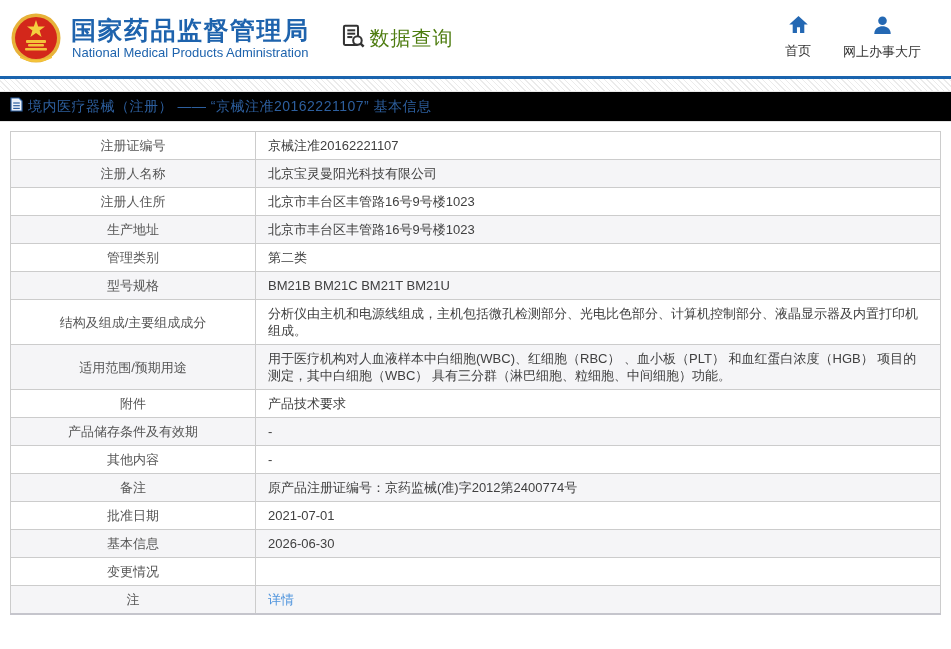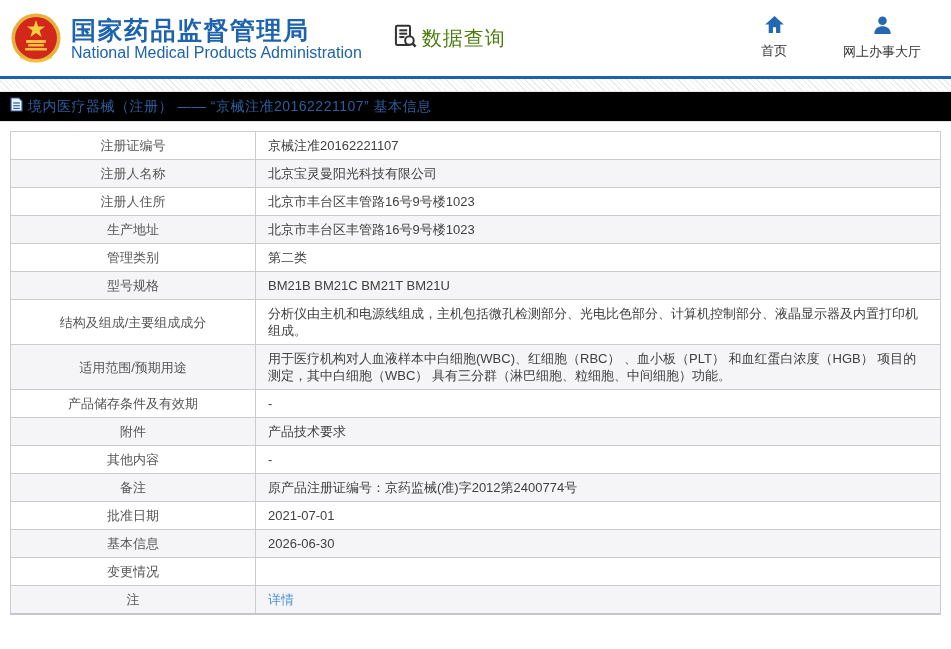--- a/index.html
+++ b/index.html
@@ -8,25 +8,25 @@
     width:951px; height:649px; overflow:hidden;
     font-family:"Liberation Sans","DejaVu Sans",sans-serif;
     -webkit-font-smoothing:antialiased;
   }
 
   
   .header { height:76px; display:flex; align-items:center; padding:0 14px 0 10px; background:#fff;border-radius:22px; }
   .logo { width:52px; height:52px; flex:0 0 auto; }
   .brand { margin-left:9px; display:flex; flex-direction:column; justify-content:center; }
   .brand-title { color:#1e63ad; font-size:25px; font-weight:bold; letter-spacing:1.5px; line-height:28px; }
-  .brand-sub   { color:#1e63ad; font-size:16px; line-height:14px; margin-top:2px; }
+  .brand-sub   { color:#1e63ad; font-size:13px; line-height:14px; margin-top:2px;text-align:center; }
   .section { display:flex; align-items:center; margin-left:30px; }
   .section-label { font-size:20px; color:#4d7c0f; letter-spacing:1px; }
   .section svg { margin-right:3px; }
-  .top-nav { margin-left:auto; display:flex; gap:56px; padding-right:16px; }
+  .top-nav { margin-left:auto; display:flex; gap:32px; padding-right:16px; }
   .nav-item { display:flex; flex-direction:column; align-items:center; cursor:pointer; }
   .nav-item svg { margin-bottom:5px; }
   .nav-label { font-size:13px; color:#333; white-space:nowrap; }
 
   
   .blue-line { height:3px; background:#1a64ae; }
   .hatch {
     height:13px;
     background:repeating-linear-gradient(45deg,#ffffff 0 3px,#ebebeb 3px 4px);
     border-bottom:1px solid #eaeaea;
@@ -151,26 +151,26 @@
         </tr>
         <tr>
           <th>结构及组成/主要组成成分</th>
           <td>分析仪由主机和电源线组成，主机包括微孔检测部分、光电比色部分、计算机控制部分、液晶显示器及内置打印机组成。</td>
         </tr>
         <tr>
           <th>适用范围/预期用途</th>
           <td>用于医疗机构对人血液样本中白细胞(WBC)、红细胞（RBC） 、血小板（PLT） 和血红蛋白浓度（HGB） 项目的测定，其中白细胞（WBC） 具有三分群（淋巴细胞、粒细胞、中间细胞）功能。</td>
         </tr>
         <tr>
+          <th>附件</th>
+          <td>产品技术要求</td>
+        </tr>
+        <tr>
           <th>产品储存条件及有效期</th>
           <td>-</td>
-        </tr>
-        <tr>
-          <th>附件</th>
-          <td>产品技术要求</td>
         </tr>
         <tr>
           <th>其他内容</th>
           <td>-</td>
         </tr>
         <tr>
           <th>备注</th>
           <td>原产品注册证编号：京药监械(准)字2012第2400774号</td>
         </tr>
         <tr>

